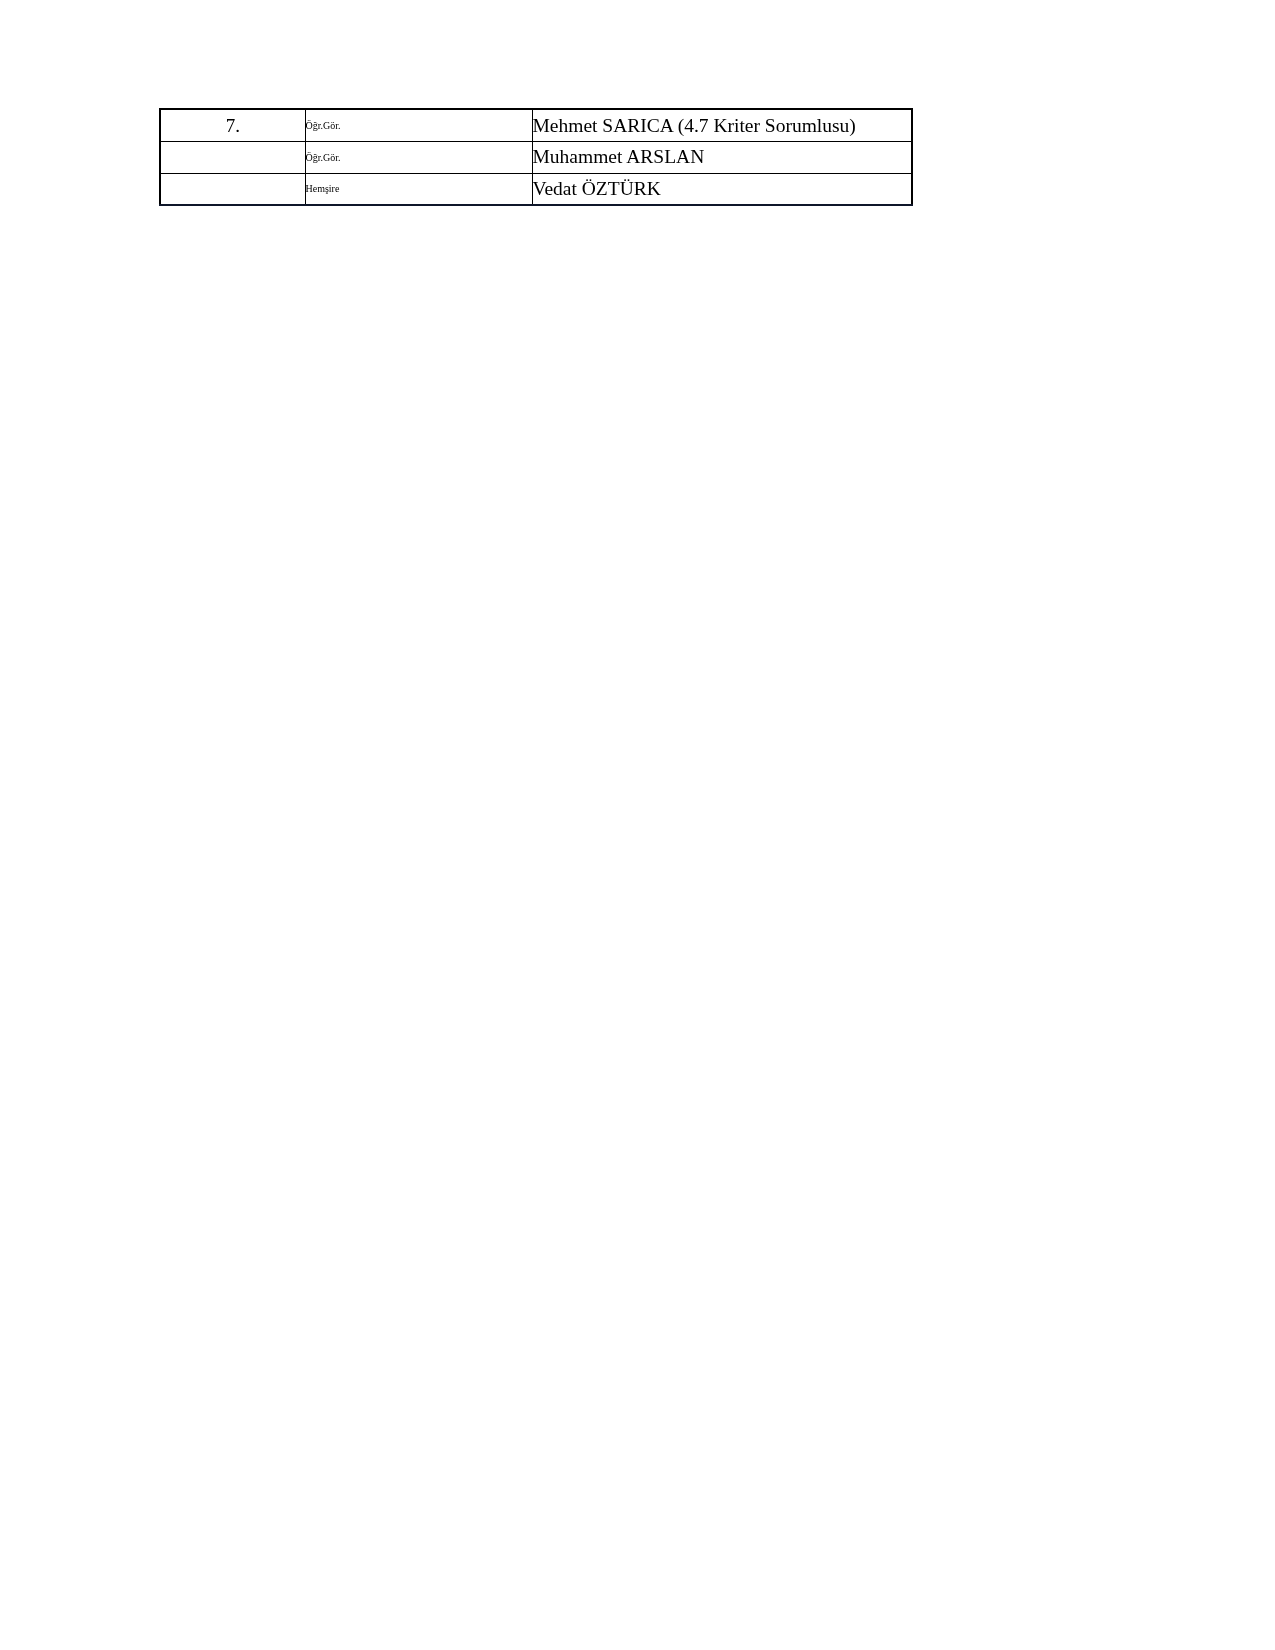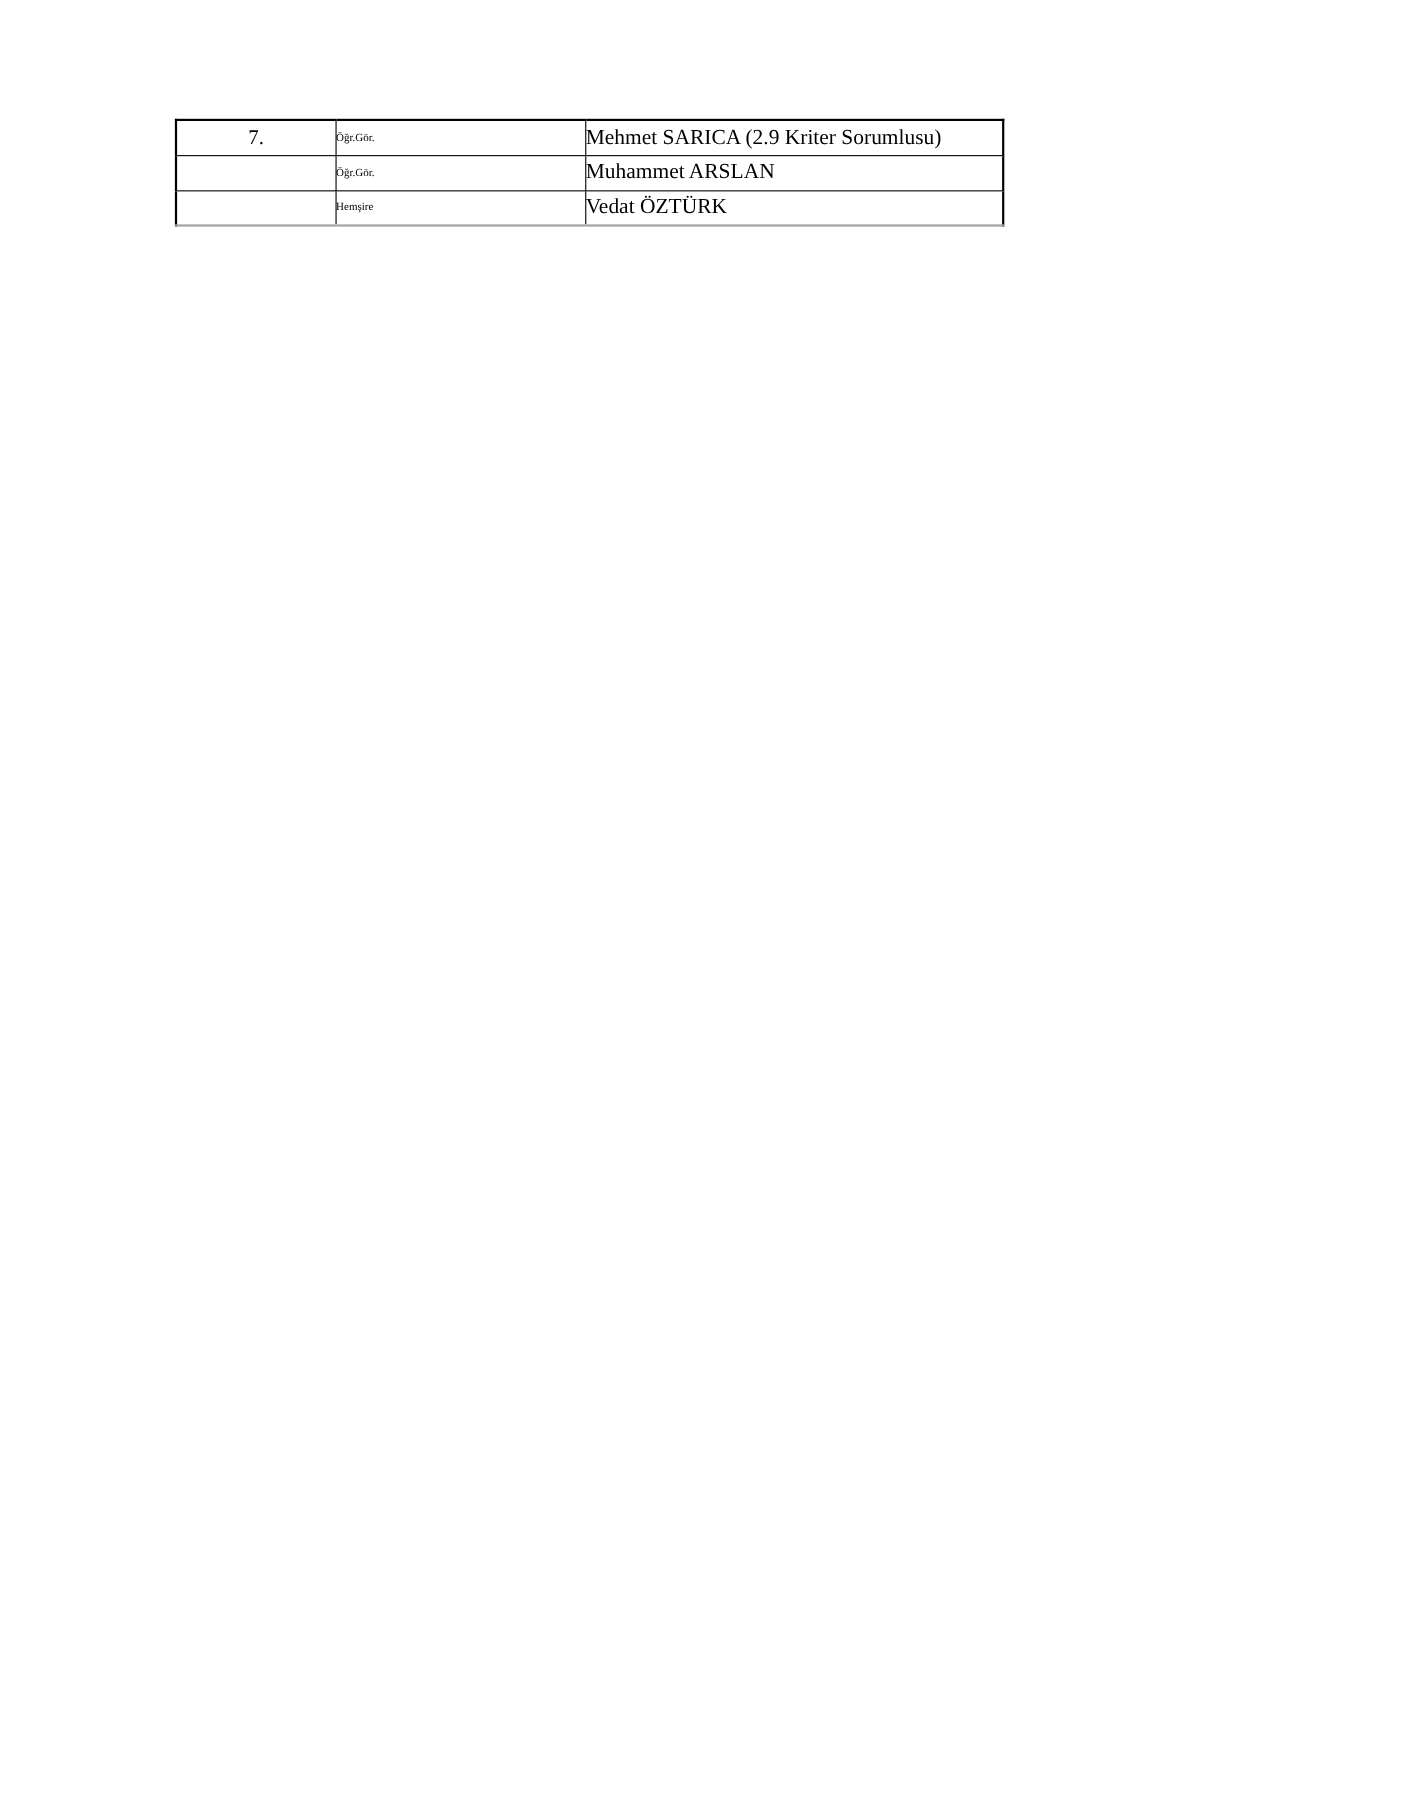--- a/index.html
+++ b/index.html
@@ -37,21 +37,21 @@
   .doc-table .outer-left {
     border-left: 2px solid #000000;
   }
   .doc-table .outer-right {
     border-right: 2px solid #000000;
   }
   .row-first td {
     border-top: 2px solid #000000;
   }
   .row-last td {
-    border-bottom: 2px solid #a3a3a3;
+    border-bottom: 2px solid #0f172a;
   }
   .col-num { width: 145px; }
   .col-title { width: 227px; }
   .col-name { width: 380px; }
 
   .cell-num {
     text-align: center;
     font-size: 19px;
     line-height: 1;
     padding: 8px 0 10px 0;
@@ -78,21 +78,21 @@
   <table class="doc-table">
     <colgroup>
       <col class="col-num">
       <col class="col-title">
       <col class="col-name">
     </colgroup>
     <tbody>
       <tr class="rowh row-first">
         <td class="cell-num outer-left">7.</td>
         <td class="cell-title">Öğr.Gör.</td>
-        <td class="cell-name outer-right">Mehmet SARICA (2.9 Kriter Sorumlusu)</td>
+        <td class="cell-name outer-right">Mehmet SARICA (4.7 Kriter Sorumlusu)</td>
       </tr>
       <tr class="rowh">
         <td class="cell-num outer-left"></td>
         <td class="cell-title">Öğr.Gör.</td>
         <td class="cell-name outer-right">Muhammet ARSLAN</td>
       </tr>
       <tr class="rowh row-last">
         <td class="cell-num outer-left"></td>
         <td class="cell-title">Hemşire</td>
         <td class="cell-name outer-right">Vedat ÖZTÜRK</td>

